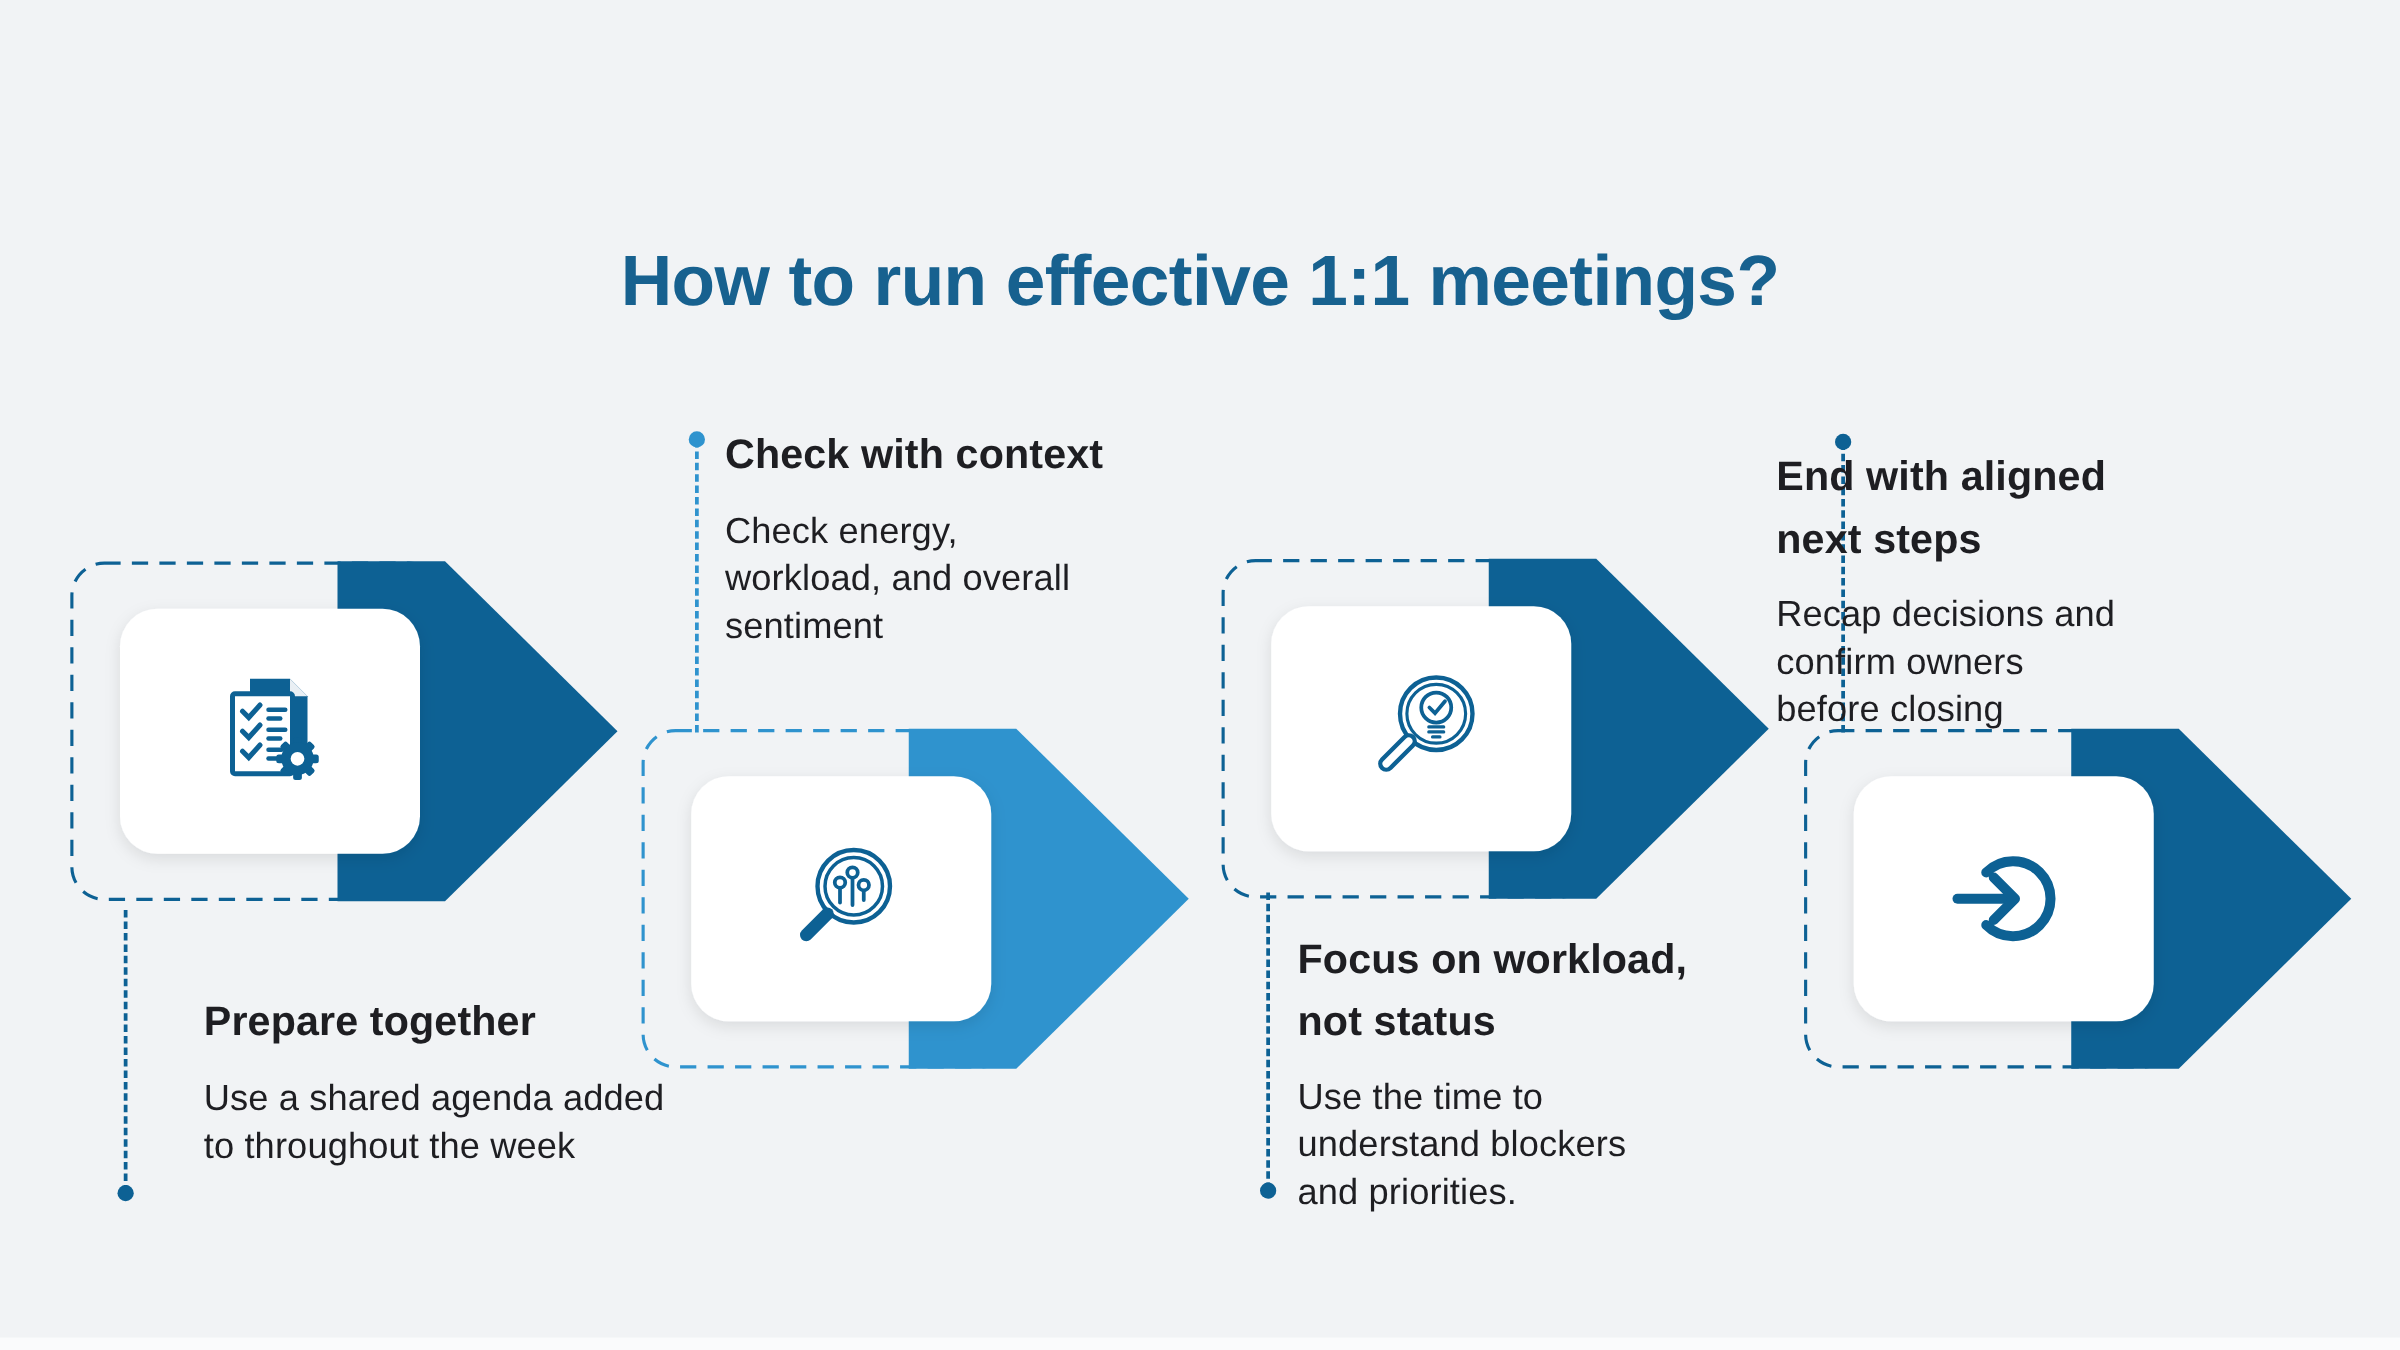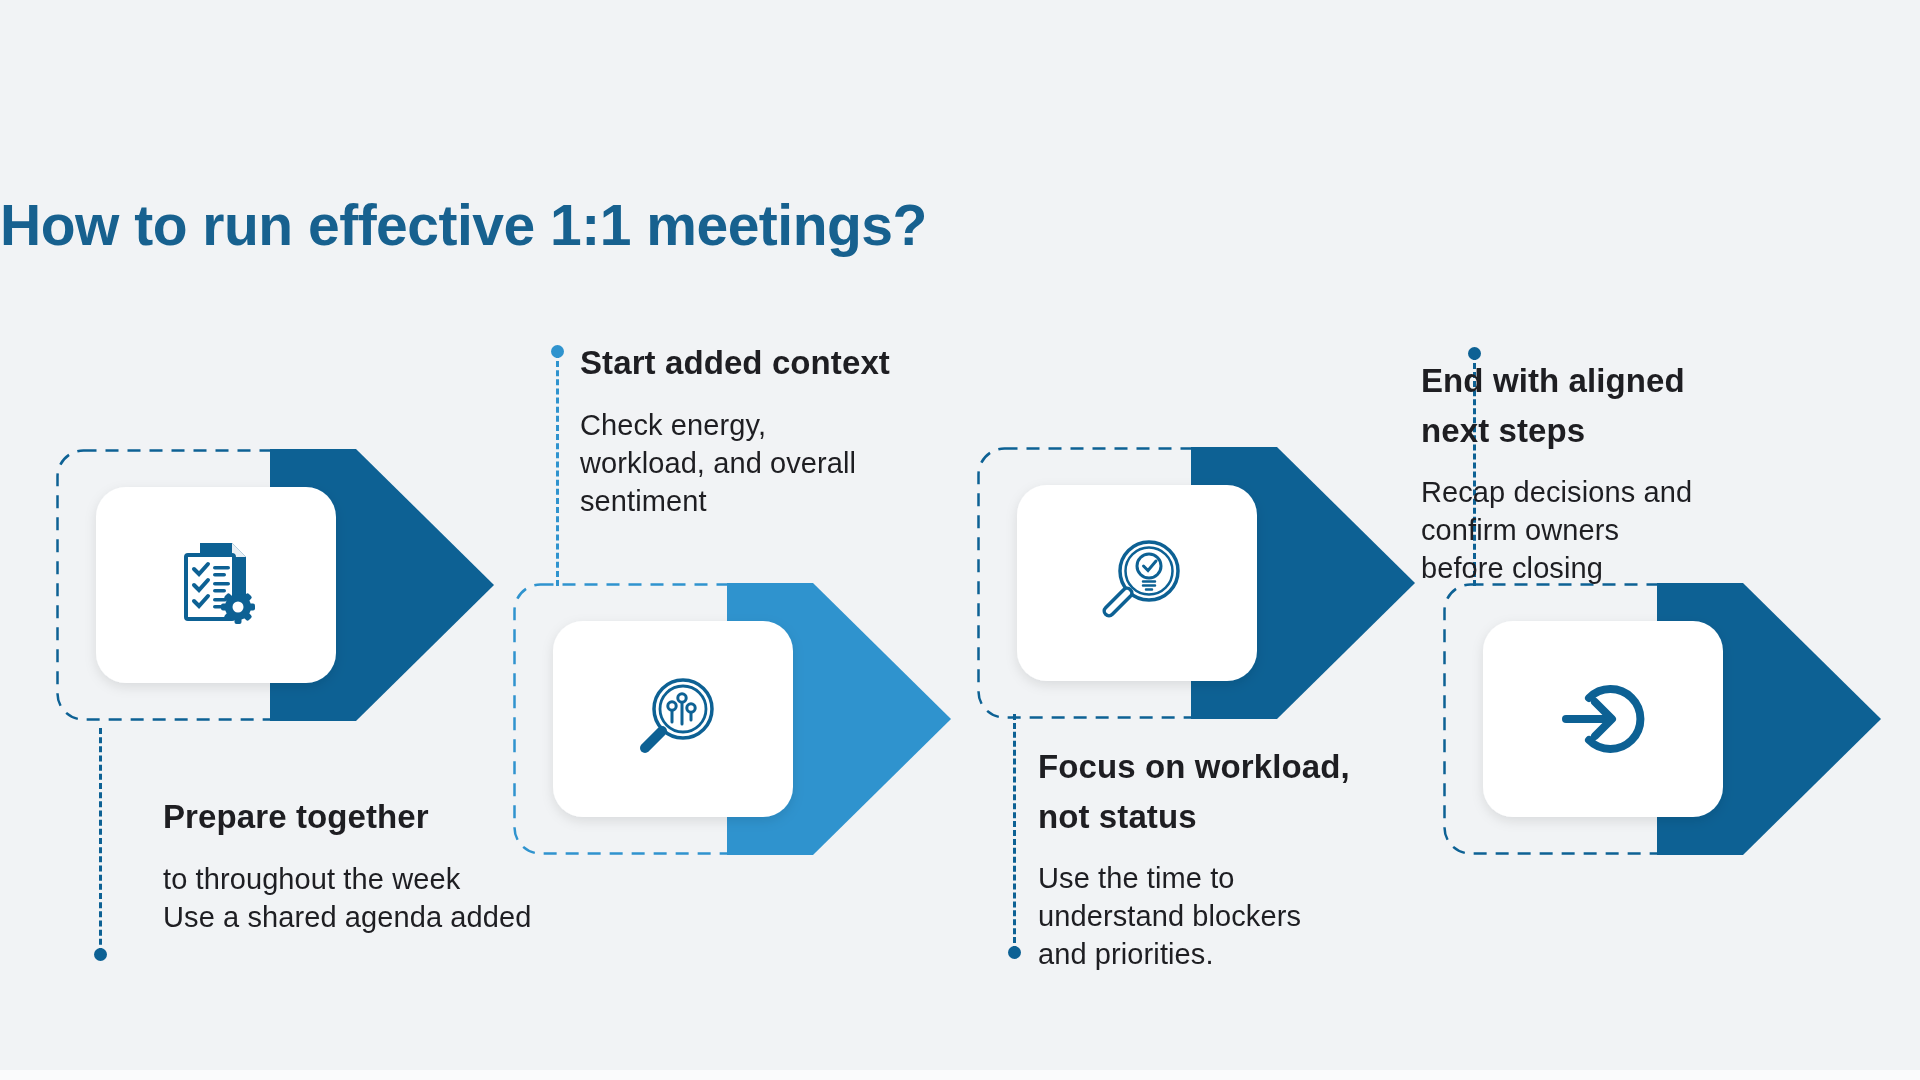--- a/index.html
+++ b/index.html
@@ -4,21 +4,21 @@
 <style>
   html,body{margin:0;padding:0;}
   body{
     width:1920px;height:1080px;position:relative;overflow:hidden;
     background:var(--bg,#f1f3f5);
     font-family:"Liberation Sans","DejaVu Sans",sans-serif;
     color:var(--text-color,#1e1e22);
   }
   .page-title{
     position:absolute;left:0;right:0;top:192px;margin:0;
-    text-align:left;font-size:57px;font-weight:600;letter-spacing:-0.5px;
+    text-align:center;font-size:57px;font-weight:600;letter-spacing:-0.5px;
     color:var(--title-color,#17618f);
   }
   .step{position:absolute;inset:0;pointer-events:none;}
   .card{position:absolute;width:440px;height:272px;}
   .card-shape{position:absolute;left:0;top:0;width:440px;height:272px;overflow:visible;}
   .icon{position:absolute;left:116px;top:88px;width:96px;height:96px;}
   .connector{position:absolute;width:0;border-left:3px dashed var(--accent,#0d6194);}
   .connector::after{content:'';position:absolute;left:-8px;width:13px;height:13px;border-radius:50%;background:var(--accent,#0d6194);}
   .step-below .connector::after{bottom:-7px;}
   .step-above .connector::after{top:-7px;}
@@ -108,22 +108,22 @@
       </g>
     </svg>
   </div>
   <div class="connector"></div>
   <div class="copy">
     <h3 class="step-title">
       <span class="ln">Prepare together</span>
       <span class="ln"></span>
     </h3>
     <p class="step-body">
+      <span class="ln">Use a shared agenda added</span>
       <span class="ln">to throughout the week</span>
-      <span class="ln">Use a shared agenda added</span>
       <span class="ln"></span>
     </p>
   </div>
 </div>
 
 <div class="step step-2 step-above" style="--accent: #2f93ce;">
   <div class="card">
     <svg class="card-shape" viewBox="0 0 440 272">
       <defs>
           <filter id="ds2" x="-20%" y="-20%" width="140%" height="140%">
@@ -144,21 +144,21 @@
         <path d="M53 53 v-21" stroke-width="3"></path>
         <circle cx="53" cy="27" r="4.2" stroke-width="3"></circle>
         <path d="M62 49 v-7" stroke-width="3"></path>
         <circle cx="62" cy="37" r="4.2" stroke-width="3"></circle>
       </g>
     </svg>
   </div>
   <div class="connector"></div>
   <div class="copy">
     <h3 class="step-title">
-      <span class="ln">Start added context</span>
+      <span class="ln">Check with context</span>
       <span class="ln"></span>
     </h3>
     <p class="step-body">
       <span class="ln">Check energy,</span>
       <span class="ln">workload, and overall</span>
       <span class="ln">sentiment</span>
     </p>
   </div>
 </div>
 

